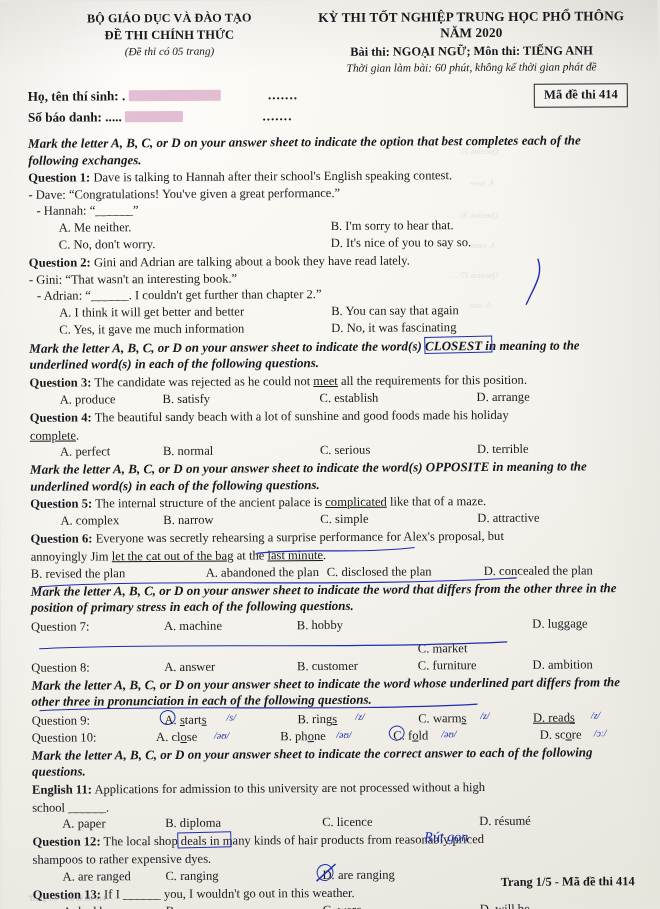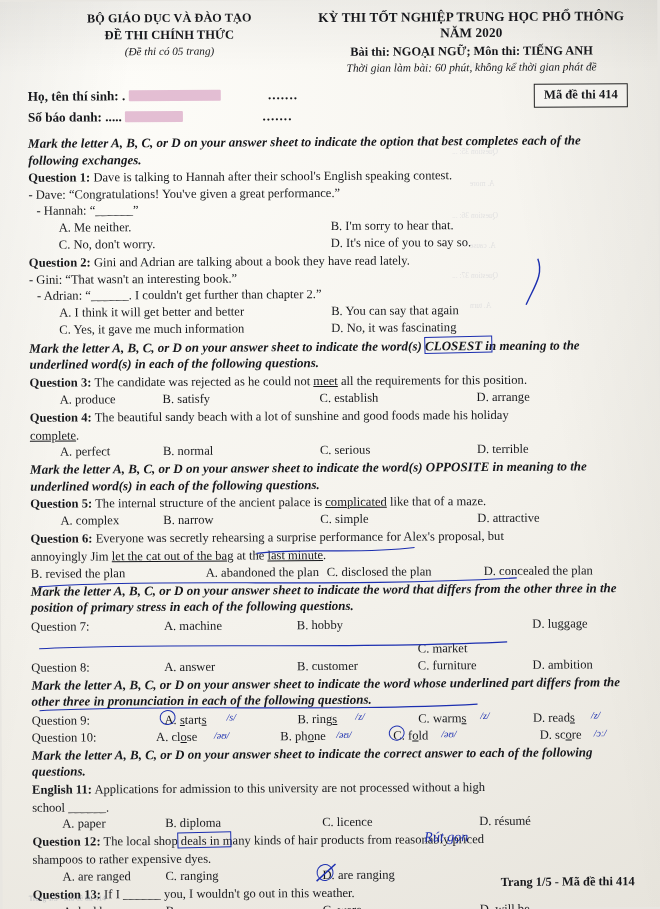--- a/index.html
+++ b/index.html
@@ -285,21 +285,21 @@
       <span class="pen" style="left:62px; top:0px;">/s/</span>
     </div>
     <div style="width:20%;">
       <span>B. ring<span class="u">s</span></span>
       <span class="pen" style="left:58px; top:0px;">/z/</span>
     </div>
     <div style="width:19%;">
       <span>C. warm<span class="u">s</span></span>
       <span class="pen" style="left:62px; top:0px;">/z/</span>
     </div>
-    <div style="width:17%;">
+    <div style="width:17%;text-decoration:underline;">
       <span>D. read<span class="u">s</span></span>
       <span class="pen" style="left:58px; top:0px;">/z/</span>
     </div>
   </div>
 
   <div class="opts">
     <div style="width:22%;">
       <span class="qn">Question 10:</span>
     </div>
     <div style="width:22%;">

